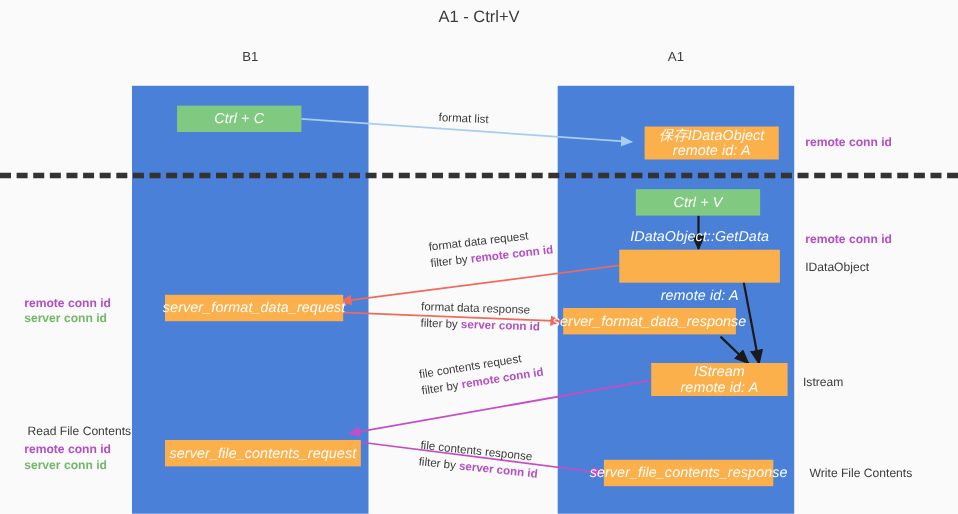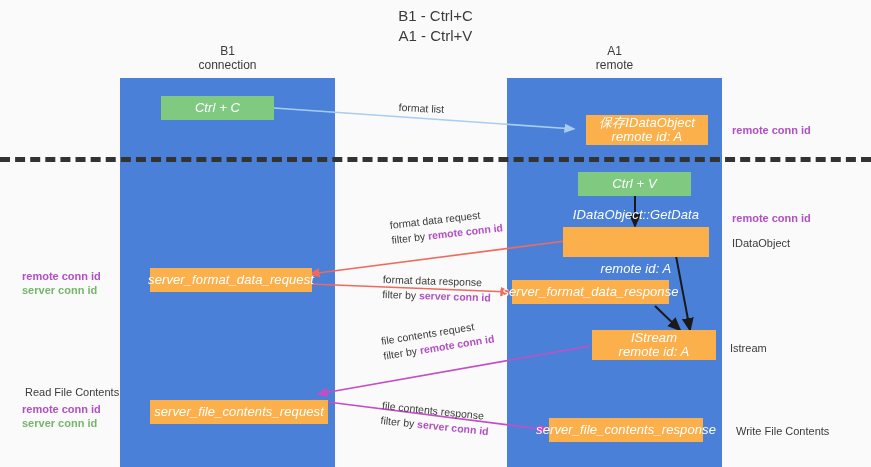--- a/index.html
+++ b/index.html
@@ -67,31 +67,28 @@
 </style>
 </head>
 <body>
 
 <div id="stage">
 
   <div class="lane lane-b1"></div>
   <div class="lane lane-a1"></div>
 
   <div class="title">
-    <div>B1 - Ctrl+C</div>
     <div>A1 - Ctrl+V</div>
   </div>
 
   <div class="lane-head lane-head-b1">
     <div>B1</div>
-    <div>connection</div>
   </div>
   <div class="lane-head lane-head-a1">
     <div>A1</div>
-    <div>remote</div>
   </div>
 
   <svg class="wires">
     <defs>
       <marker id="ar-blue" markerWidth="8" markerHeight="8" refX="6" refY="3" orient="auto">
         <path d="M0,0 L7,3 L0,6 z" fill="#a8cdf0"></path>
       </marker>
       <marker id="ar-red" markerWidth="8" markerHeight="8" refX="6" refY="3" orient="auto">
         <path d="M0,0 L7,3 L0,6 z" fill="#ef6a5e"></path>
       </marker>

